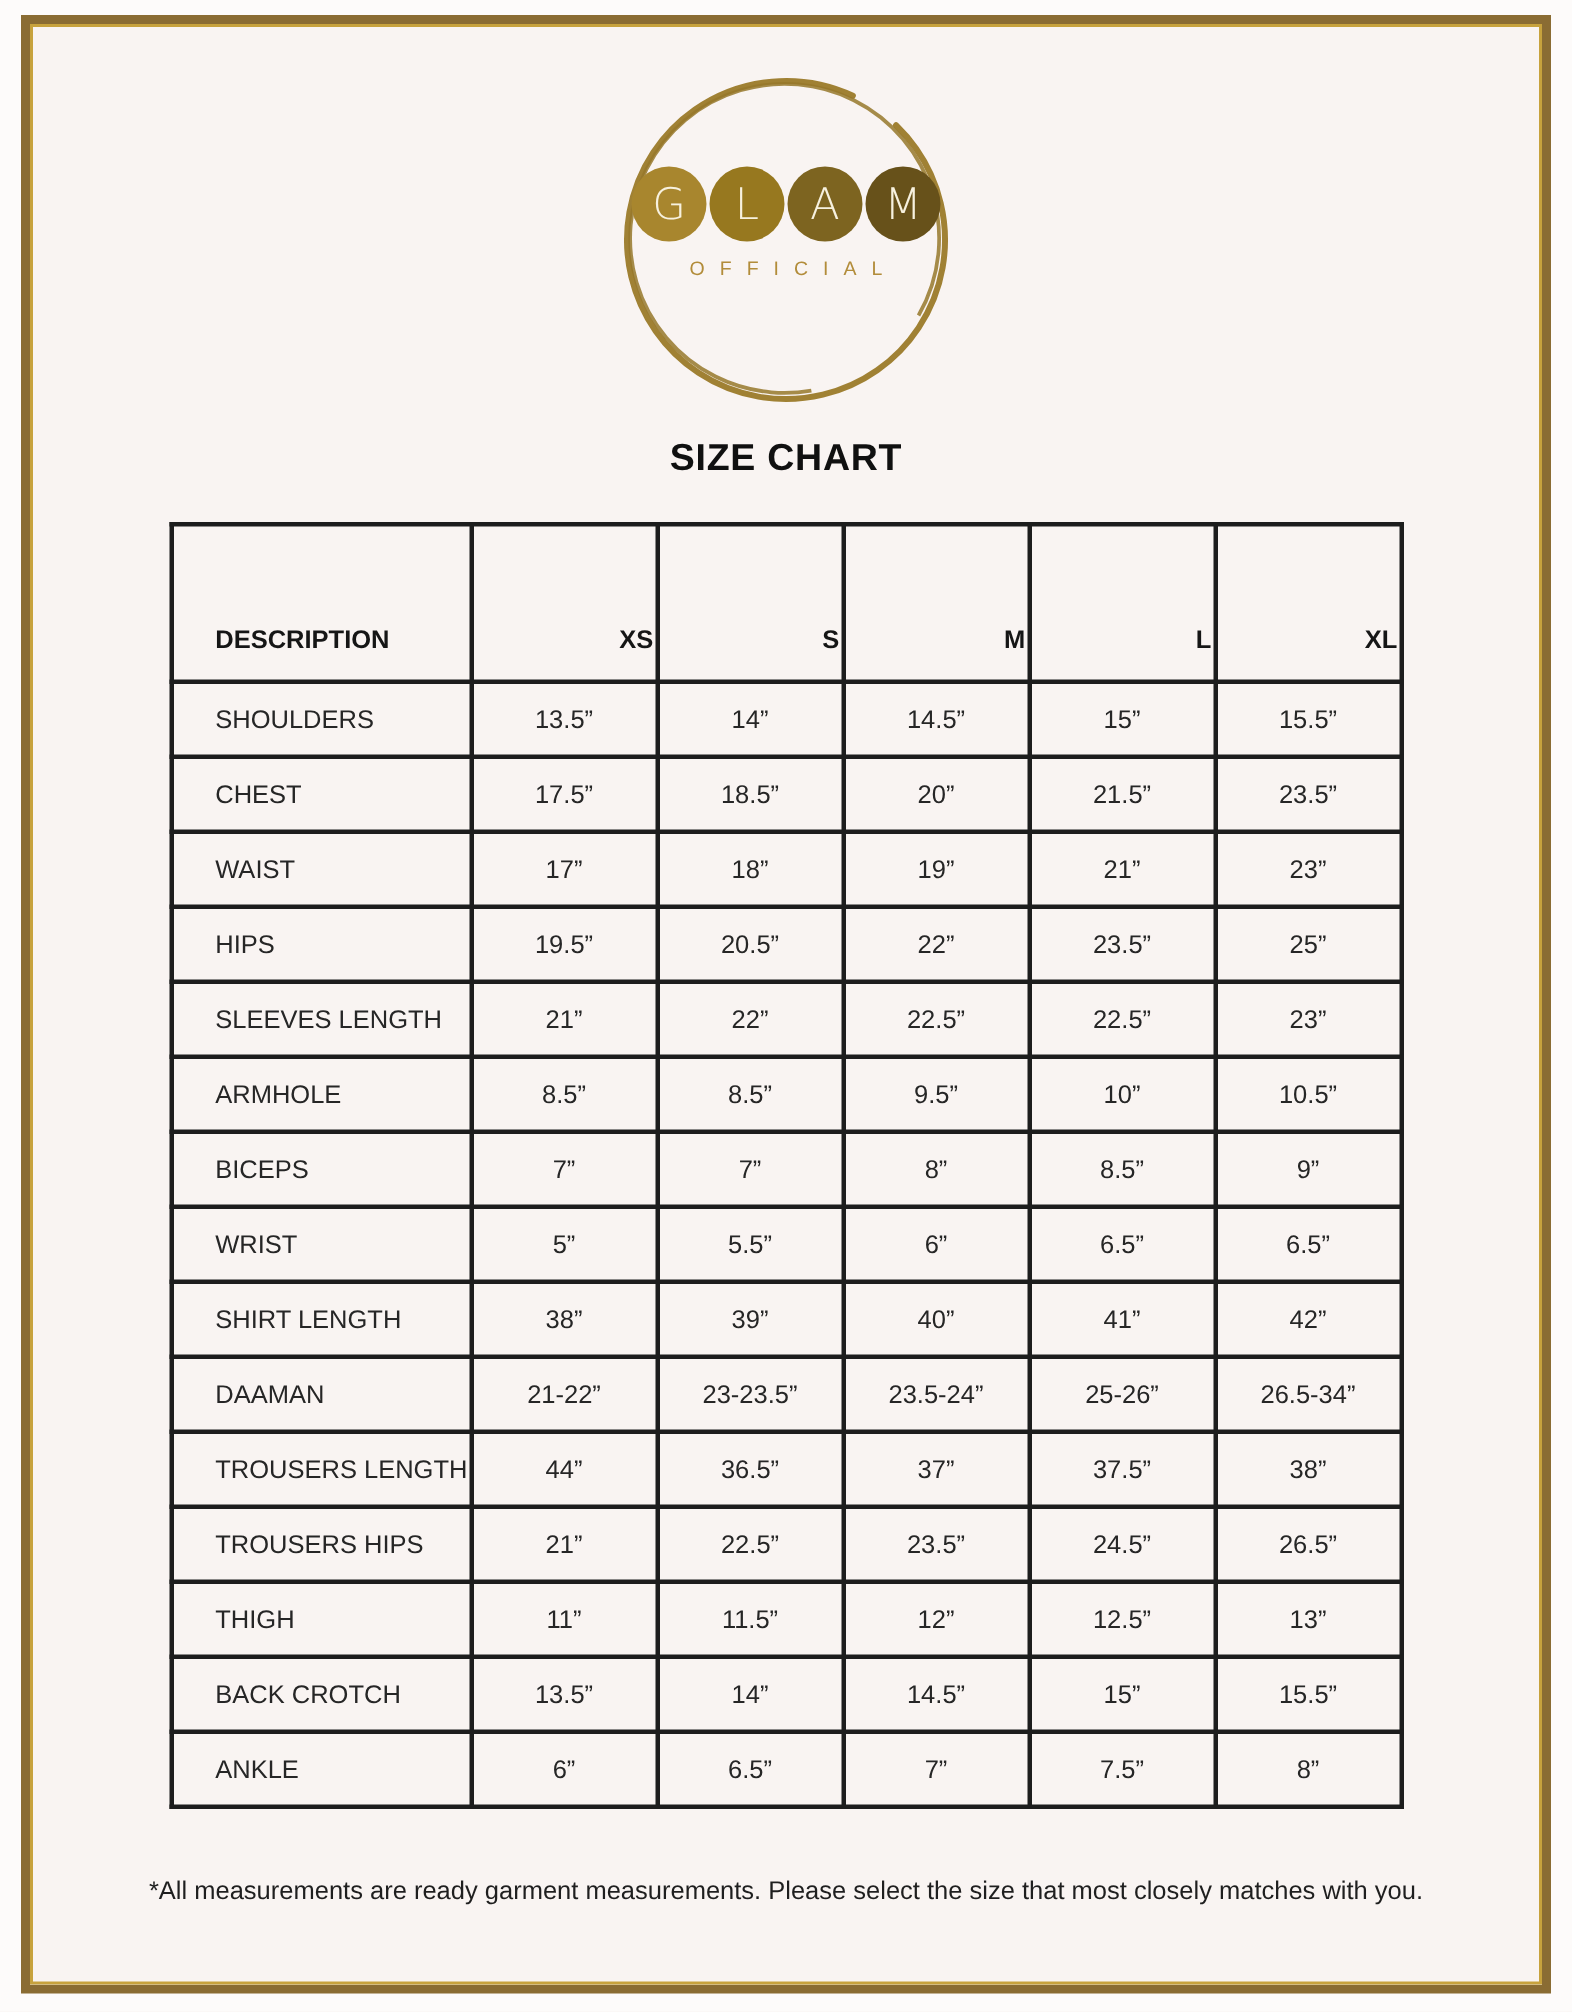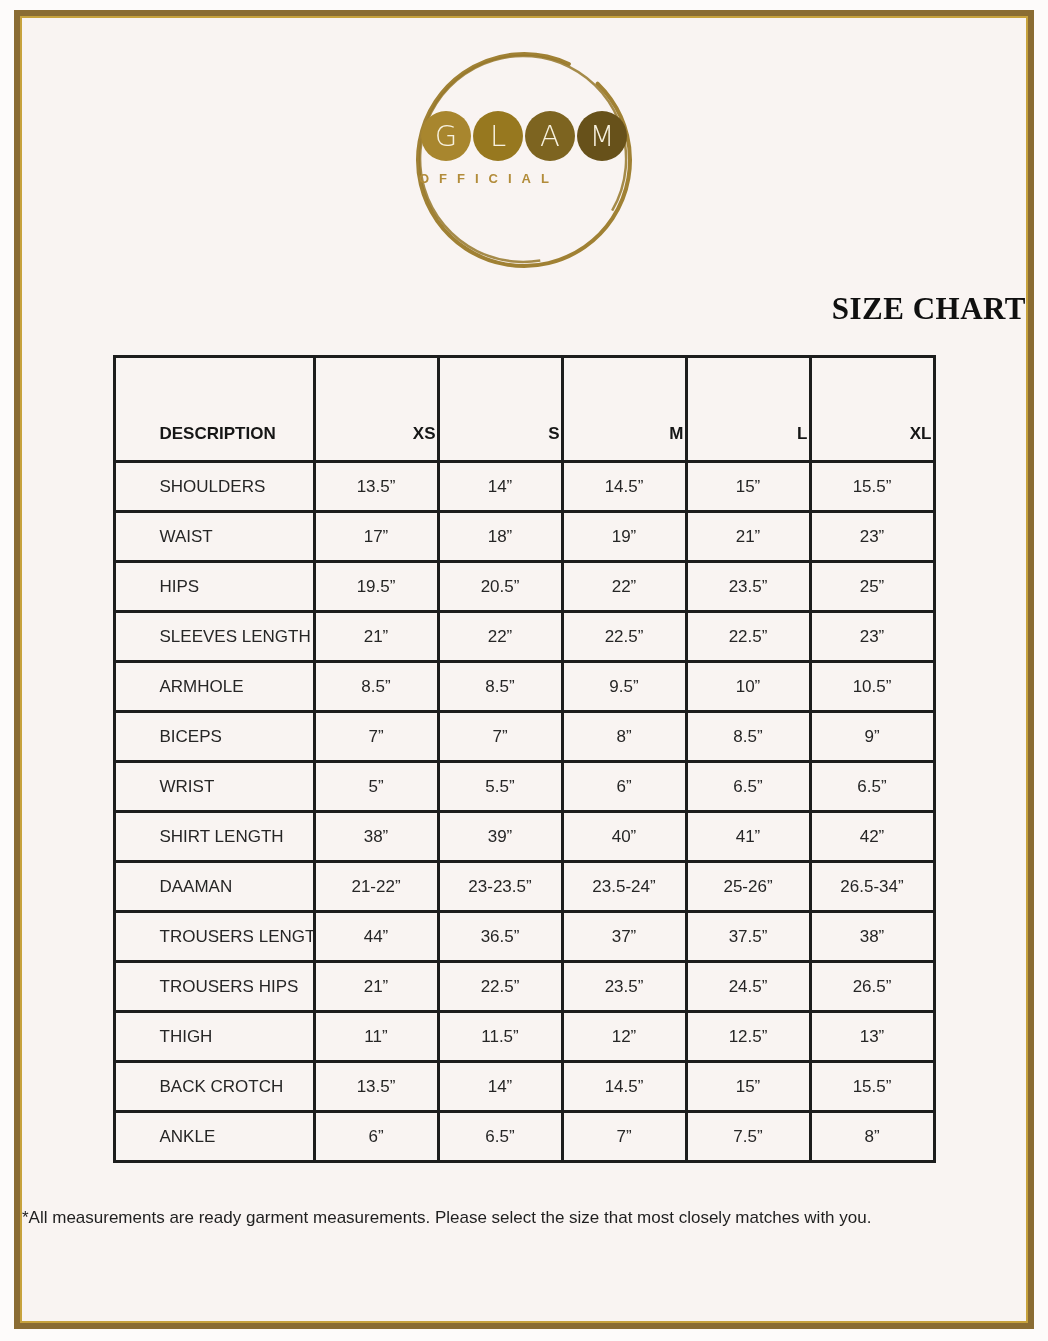--- a/index.html
+++ b/index.html
@@ -27,51 +27,50 @@
   }
   .letter-circle{
     width:50px;height:50px;border-radius:50%;
     margin:0 1px;
     display:flex;align-items:center;justify-content:center;
     color:#f7f1df;font-size:29px;font-weight:200;
     font-family:"DejaVu Sans",sans-serif;
   }
   .official{
     position:absolute;top:126px;left:0;width:100%;
-    text-align:left;color:#b28c3a;
-    font-size:13px;font-weight:700;
+    text-align:center;color:#b28c3a;
+    font-size:13px;font-weight:400;
     letter-spacing:10px;text-indent:10px;
   }
   
   .title{
-    margin-top:16px;text-align:right;
-    font-size:31px;font-weight:bold;color:#101010;
+    margin-top:16px;text-align:center;
+    font-size:25px;font-weight:bold;color:#101010;
     letter-spacing:0.5px;
-    font-family:Liberation Serif, serif;
   }
   
   table.size-table{
     border-collapse:collapse;table-layout:fixed;
     width:820px;margin:28px auto 0;
     background:#f9f4f2;
   }
   .size-table th,.size-table td{
     border:3px solid #1d1d1d;
     font-size:17px;color:#262626;
     overflow:hidden;white-space:nowrap;
   }
   .size-table th{
     height:85px;vertical-align:bottom;padding-bottom:16px;
     font-weight:bold;text-align:right;color:#161616;
   }
   .size-table td{height:45px;text-align:center;}
-  .size-table .desc{text-align:left;padding-left:44px;}
+  .size-table .desc{text-align:left;padding-left:28px;}
   
   .footnote{
-    margin-top:42px;
+    margin-top:42px;text-align:center;
     font-size:17px;color:#1f1f1f;line-height:1.55;
   }
 </style>
 </head>
 <body>
 
 <div class="frame">
   <div class="frame-inner">
 
     <div class="logo">
@@ -118,20 +117,28 @@
       </tr>
       <tr>
         <td class="desc">SHOULDERS</td>
         <td>13.5”</td>
         <td>14”</td>
         <td>14.5”</td>
         <td>15”</td>
         <td>15.5”</td>
       </tr>
       <tr>
+        <td class="desc">CHEST</td>
+        <td>17.5”</td>
+        <td>18.5”</td>
+        <td>20”</td>
+        <td>21.5”</td>
+        <td>23.5”</td>
+      </tr>
+      <tr>
         <td class="desc">WAIST</td>
         <td>17”</td>
         <td>18”</td>
         <td>19”</td>
         <td>21”</td>
         <td>23”</td>
       </tr>
       <tr>
         <td class="desc">HIPS</td>
         <td>19.5”</td>

